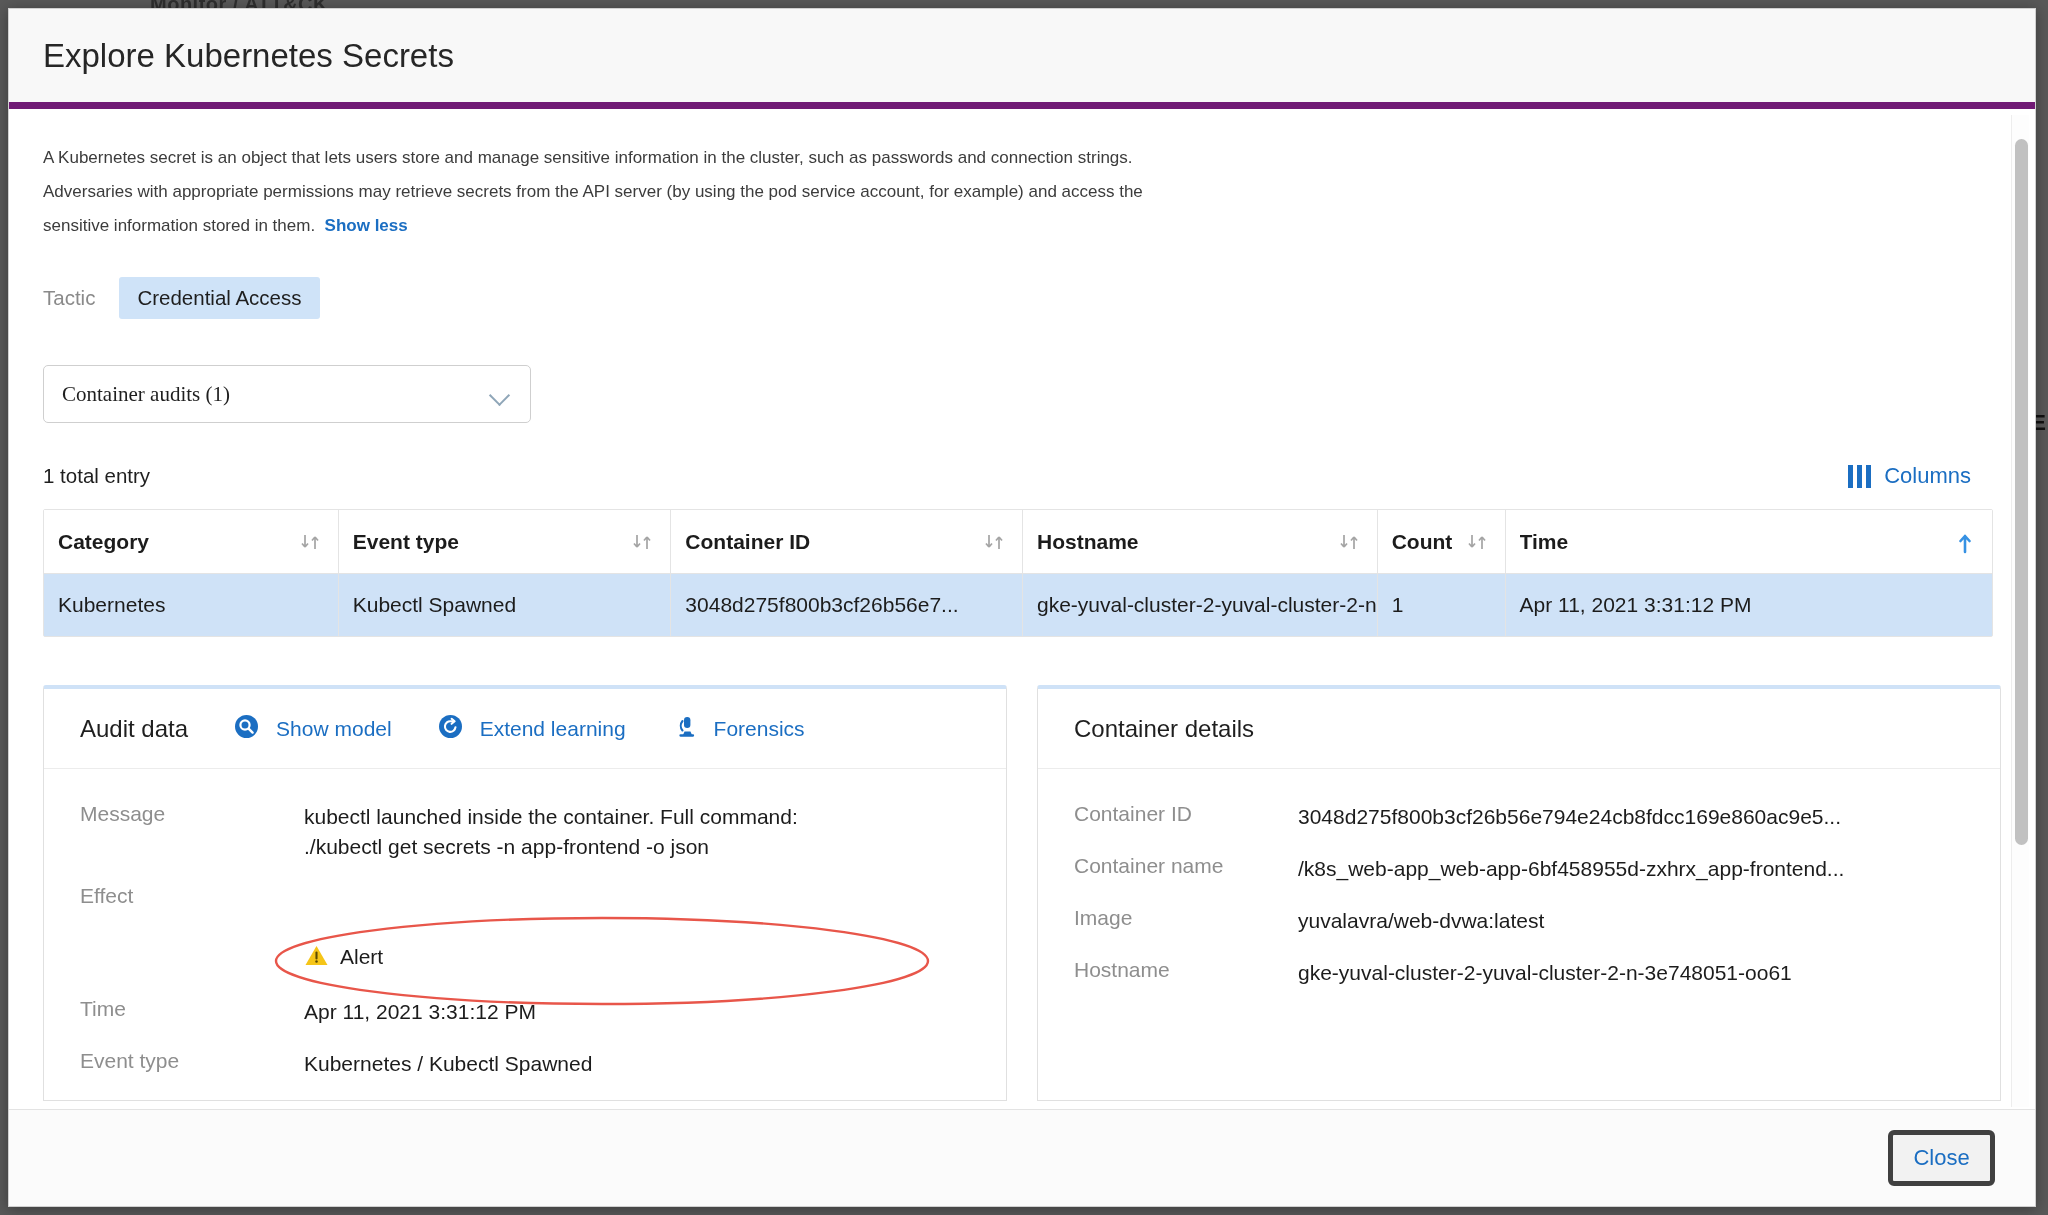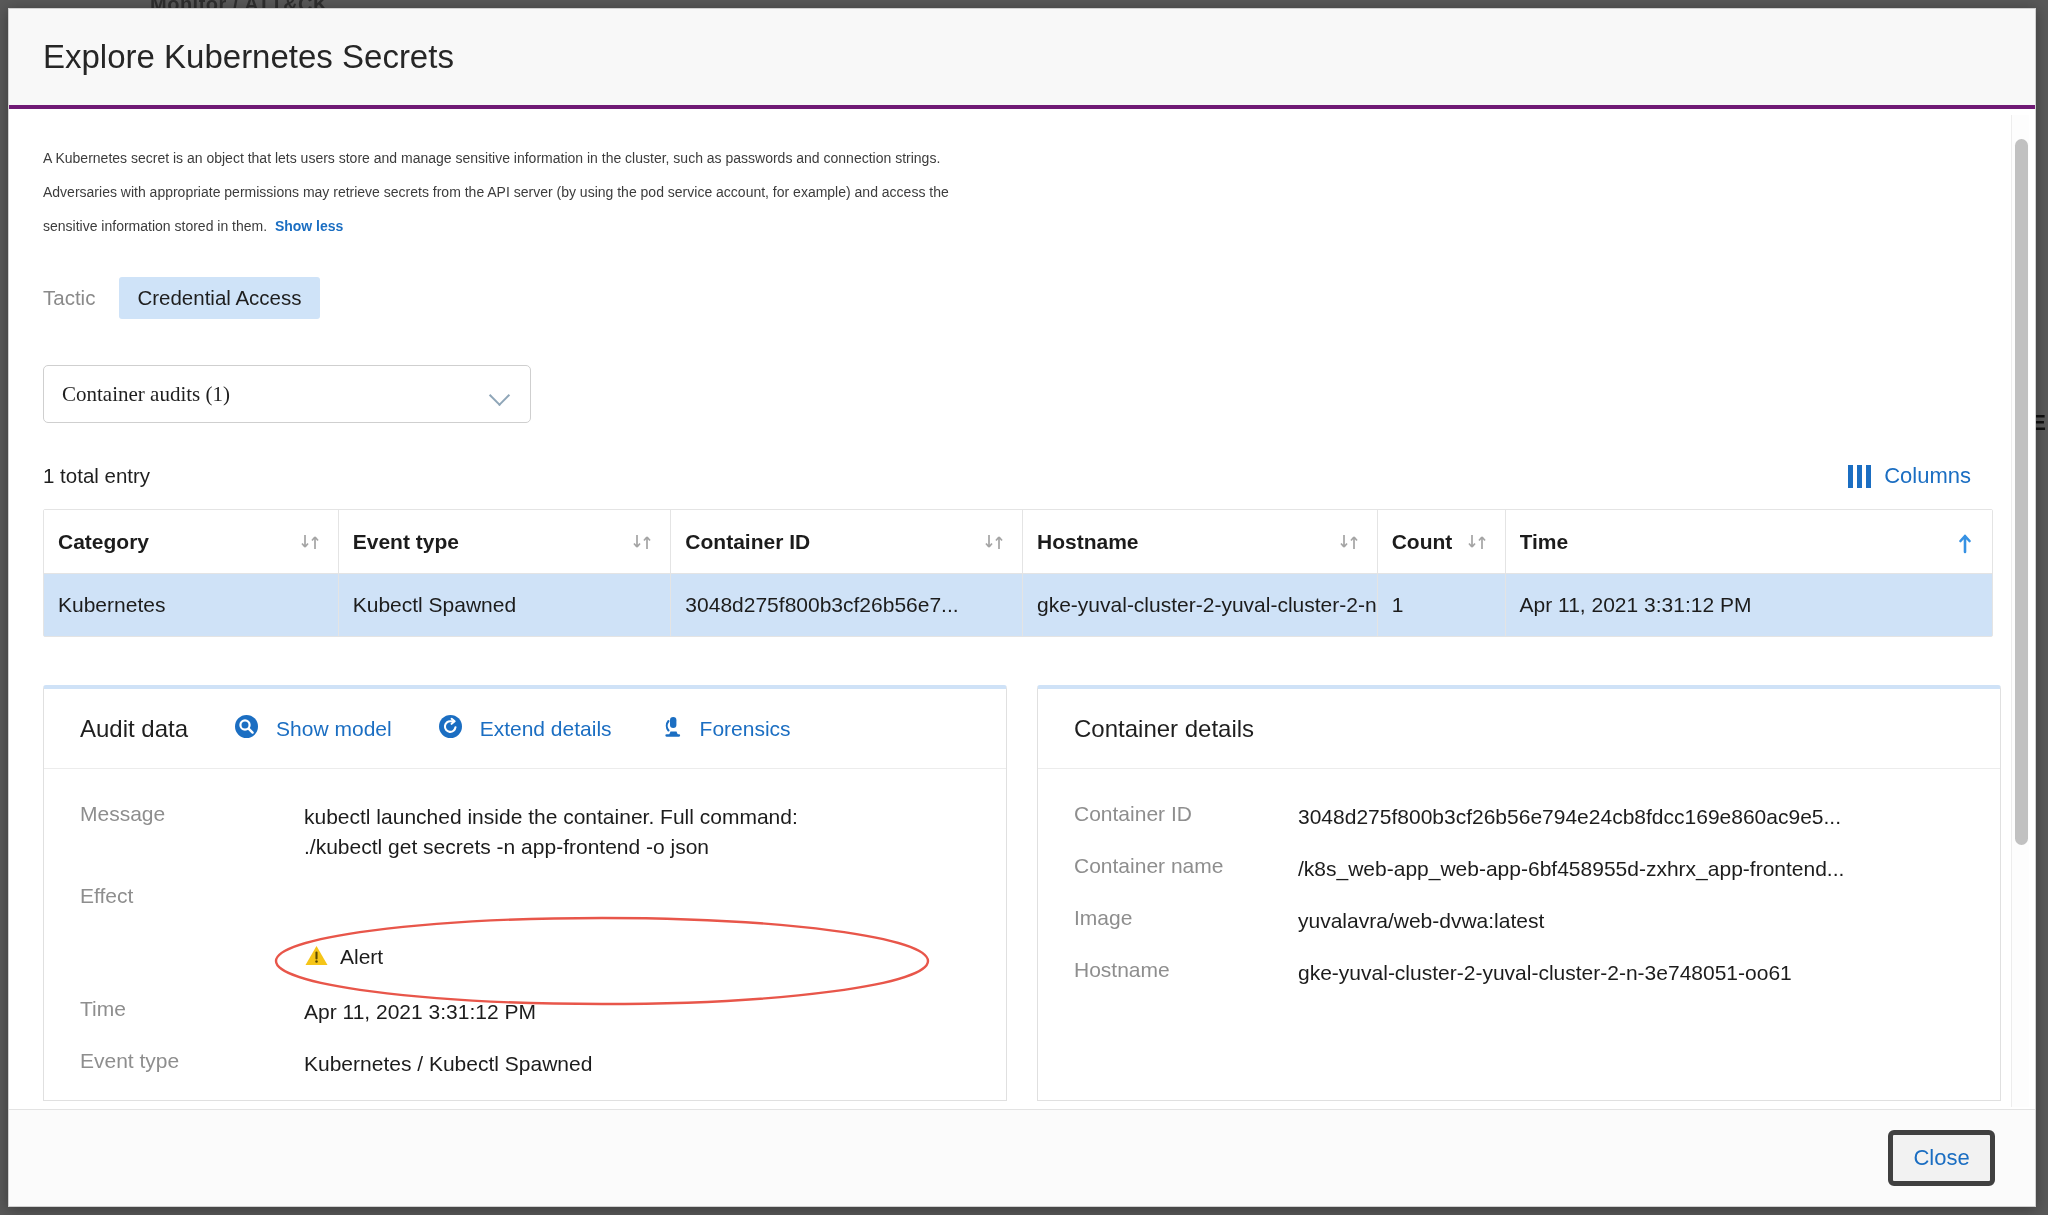--- a/index.html
+++ b/index.html
@@ -34,21 +34,21 @@
     background: #ffffff;
     border: 1px solid #d0d0d0;
     box-shadow: 0 2px 14px rgba(0,0,0,.35);
     display: flex; flex-direction: column;
     overflow: hidden;
   }
 
   .modal-header {
     height: 100px; min-height: 100px;
     background: #f8f8f8;
-    border-bottom: 4px solid #701a75;
+    border-bottom: 7px solid #701a75;
     display: flex; align-items: center;
     padding: 0 34px;
   }
   .modal-title {
     font-size: 33px;
     color: #262626;
     font-weight: 400;
   }
 
   .modal-body {
@@ -69,21 +69,21 @@
   .vscroll-thumb {
     position: absolute;
     left: 3px; top: 24px;
     width: 13px; height: 706px;
     background: #c1c1c1;
     border-radius: 7px;
   }
 
   .description {
     margin-top: 32px;
-    font-size: 14px;
+    font-size: 17px;
     line-height: 34px;
     color: #3c3c3c;
     max-width: 1360px;
   }
   .link { color: #1b6ec2; font-weight: bold; cursor: pointer; }
   .desc-line { display: block; }
 
   .tactic-row {
     display: flex; align-items: center;
     margin-top: 34px;
@@ -383,21 +383,21 @@
           </span>
 
           <span class="panel-action">
             <span>
               <svg width="25" height="25" viewBox="0 0 25 25">
                   <circle cx="12.5" cy="12.5" r="11.5" fill="#1b6ec2"></circle>
                   <path d="M17.5 13.2 A5.3 5.3 0 1 1 12.8 7.3 L15.8 7.3" fill="none" stroke="#fff" stroke-width="2.1" stroke-linecap="round"></path>
                   <path d="M13.6 4.8 L16.6 7.3 L13.6 9.8" fill="none" stroke="#fff" stroke-width="2.1" stroke-linecap="round" stroke-linejoin="round"></path>
                 </svg>
             </span>
-            <span>Extend details</span>
+            <span>Extend learning</span>
           </span>
 
           <span class="panel-action">
             <span>
               <svg width="25" height="25" viewBox="0 0 25 25">
                   <rect x="12" y="3" width="6.4" height="11" rx="3.2" fill="#1b6ec2"></rect>
                   <path d="M10.5 16.5 A7.5 7.5 0 0 1 10.5 7" fill="none" stroke="#1b6ec2" stroke-width="2.1" stroke-linecap="round"></path>
                   <path d="M8.5 21.5 H21" stroke="#1b6ec2" stroke-width="2.3" stroke-linecap="round"></path>
                   <path d="M12.5 17.5 H18.5 L20 21 H11 Z" fill="#1b6ec2"></path>
                 </svg>

